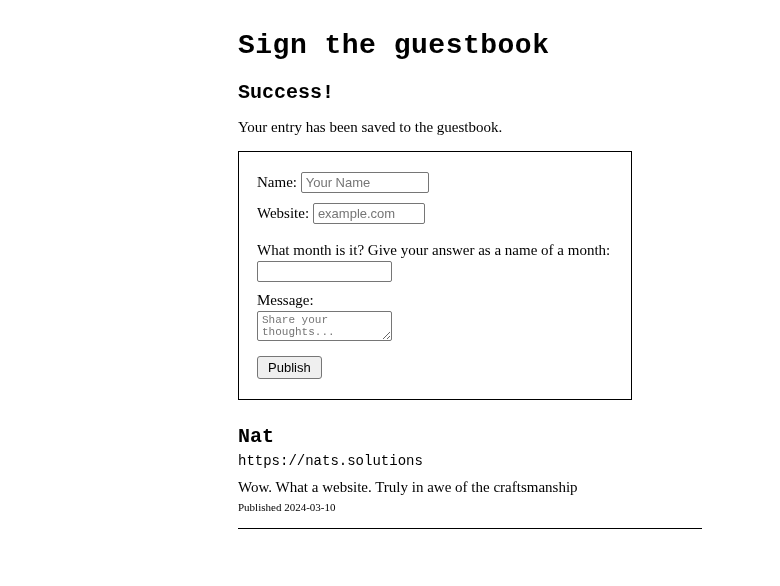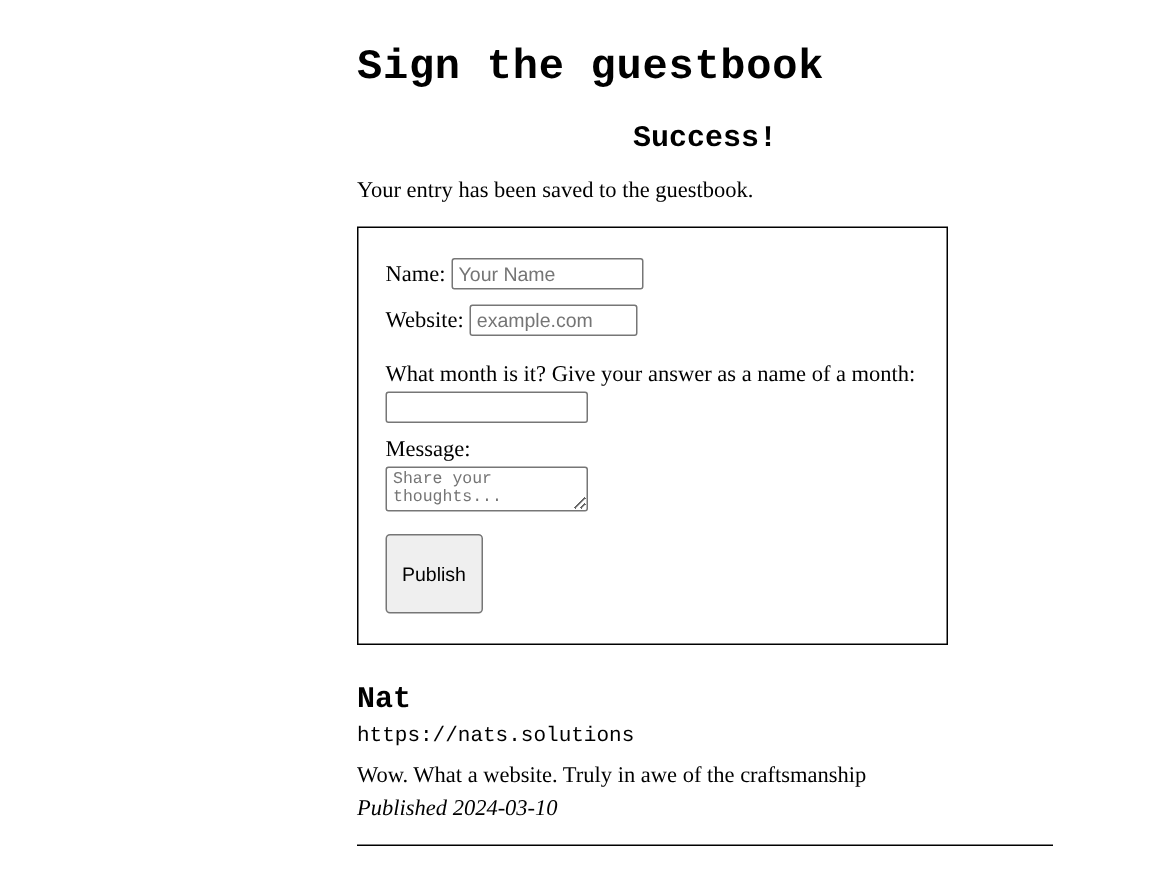--- a/index.html
+++ b/index.html
@@ -26,21 +26,20 @@
       font-weight: bold;
       font-size: 28px;
       margin: 10px 0 20px 0;
       letter-spacing: 0.5px;
     }
     h2.success {
       font-family: 'Courier New', monospace;
       font-weight: bold;
       font-size: 20px;
       margin: 20px 0 15px 0;
-      text-align: center;
     }
     p {
       font-size: 15px;
       margin: 10px 0;
     }
     .form-box {
       border: 1px solid #000;
       padding: 20px 18px;
       margin: 15px 0 25px 0;
       width: 394px;
@@ -82,21 +81,21 @@
       font-family: Arial, sans-serif;
       font-size: 13px;
       padding: 2px 4px;
       border: 1px solid #767676;
       border-radius: 2px;
       width: 135px;
     }
     button.publish {
       font-family: Arial, sans-serif;
       font-size: 13px;
-      padding: 18px 10px;
+      padding: 3px 10px;
       background: #efefef;
       border: 1px solid #767676;
       border-radius: 3px;
       cursor: pointer;
       margin-top: 5px;
     }
     h3.author {
       font-family: 'Courier New', monospace;
       font-weight: bold;
       font-size: 20px;
@@ -105,22 +104,21 @@
     .author-url {
       font-family: 'Courier New', monospace;
       font-size: 14px;
       margin: 5px 0 4px 0;
     }
     .entry-message {
       font-size: 15px;
       margin: 10px 0 5px 0;
     }
     .entry-date {
-      font-style: italic;
-      font-size: 15px;
+      font-size: 11px;
       margin: 0 0 15px 0;
     }
     hr {
       border: none;
       border-top: 1px solid #000;
       margin: 10px 0 15px 0;
       width: 464px;
     }
     .privacy-summary {
       font-size: 15px;

